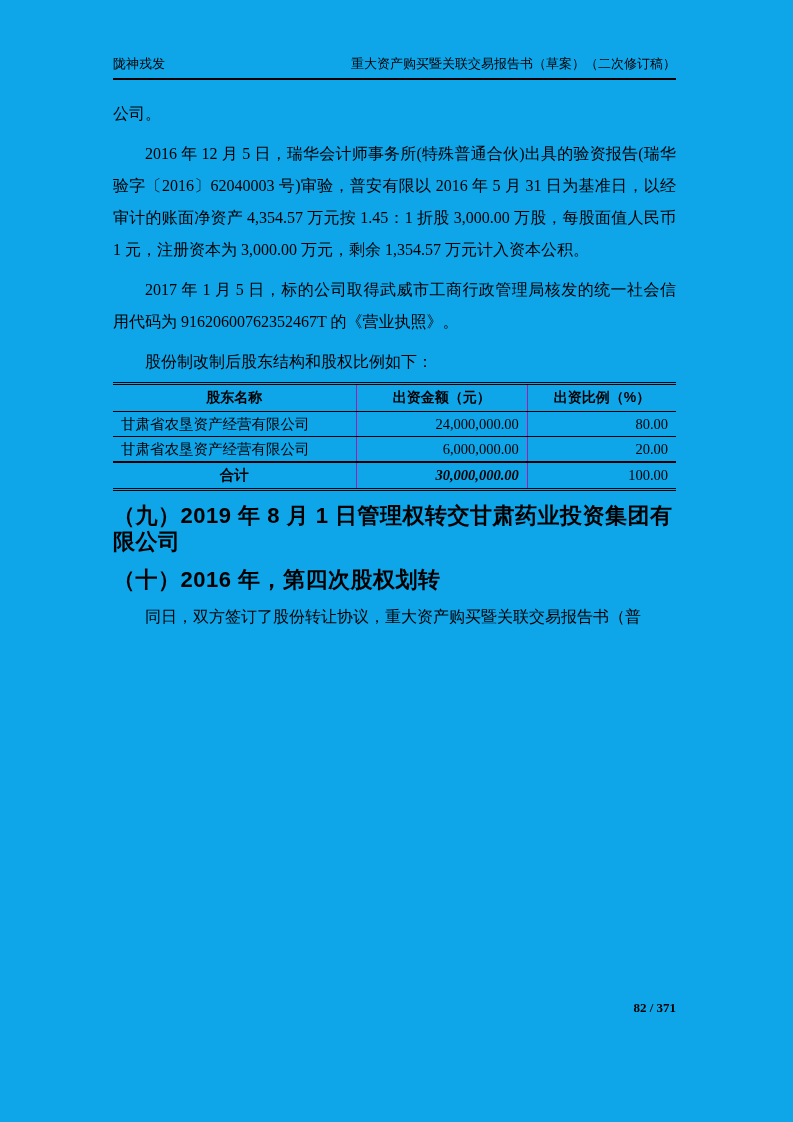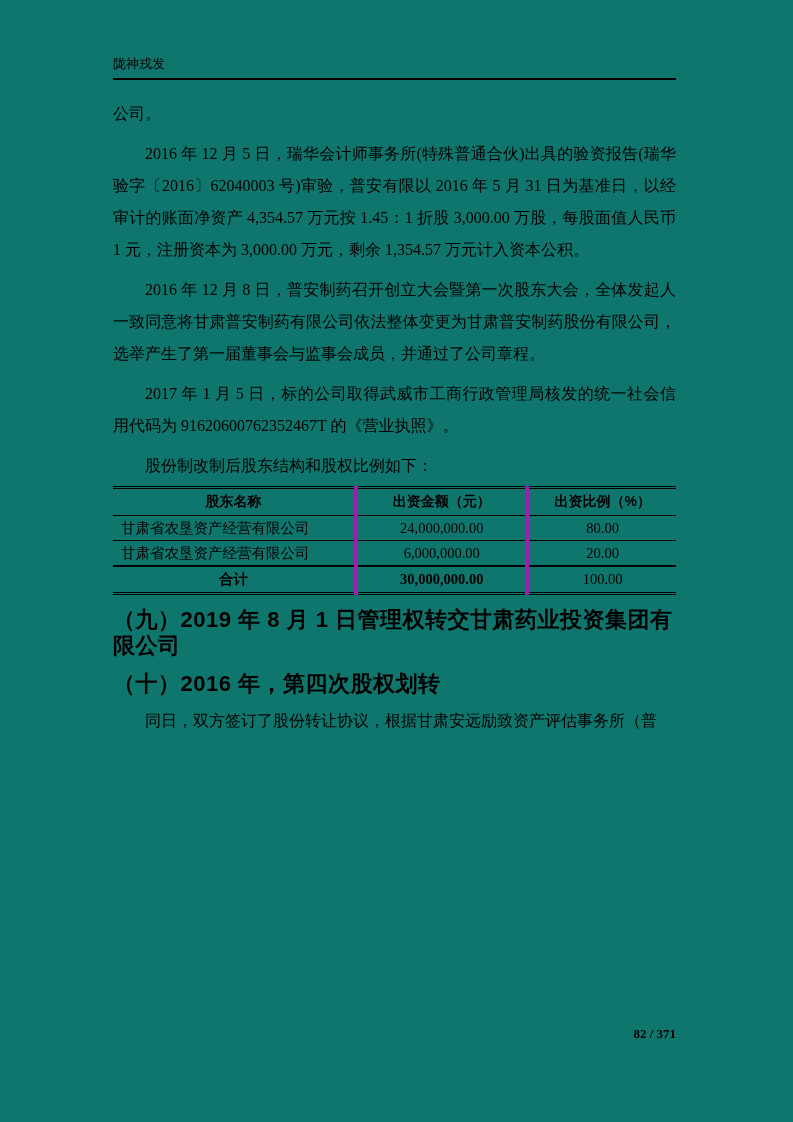--- a/index.html
+++ b/index.html
@@ -1,19 +1,19 @@
 <!DOCTYPE html>
 <html><head>
 <meta charset="utf-8">
 <style>
   html,body { margin:0; padding:0; background:#ffffff; }
   .page {
     position:relative;
     width:793px; height:1122px;
-    background:#0f766e;
+    background:#0ea5e9;
     color:#000;
     font-family:"Liberation Serif","DejaVu Serif",serif;
     box-sizing:border-box;
     padding:55px 117px 0 113px;
     overflow:hidden;
   }
   .header {
     display:flex;
     justify-content:space-between;
     align-items:flex-end;
@@ -47,64 +47,64 @@
     height:26px;
     border-bottom:1px solid #000;
     padding:0 6px;
   }
   table.shareholders td {
     height:24px;
     border-bottom:1px solid #000;
     padding:0 8px;
   }
   table.shareholders th + th,
-  table.shareholders td + td { border-left:4px solid #a21caf; }
-  table.shareholders td.num { text-align:center; }
+  table.shareholders td + td { border-left:1px solid #a21caf; }
+  table.shareholders td.num { text-align:right; }
   table.shareholders tr.total td {
     border-top:2px solid #000;
     border-bottom:none;
     height:25px;
   }
   table.shareholders tr.total td.label {
     text-align:center;
     font-weight:700;
     font-family:"Liberation Sans","DejaVu Sans",sans-serif;
   }
-  table.shareholders tr.total td.bold { font-weight:700; }
+  table.shareholders tr.total td.bold { font-weight:700;font-style:italic; }
   h2.sec {
     font-family:"Liberation Sans","DejaVu Sans",sans-serif;
     font-weight:700;
     font-size:22px;
     line-height:26px;
     margin:12px 0 8px;
     letter-spacing:0.5px;
   }
   .pagenum {
     position:absolute;
-    top:1026px;
+    top:1000px;
     right:117px;
     font-size:13px;
     line-height:16px;
     font-weight:700;
   }
 </style>
 </head>
 <body>
 
 <div class="page">
 
   <div class="header">
     <span>陇神戎发</span>
+    <span>重大资产购买暨关联交易报告书（草案）（二次修订稿）</span>
   </div>
 
   <p class="para continuation">公司。</p>
 
   <p class="para">2016 年 12 月 5 日，瑞华会计师事务所(特殊普通合伙)出具的验资报告(瑞华验字〔2016〕62040003 号)审验，普安有限以 2016 年 5 月 31 日为基准日，以经审计的账面净资产 4,354.57 万元按 1.45：1 折股 3,000.00 万股，每股面值人民币 1 元，注册资本为 3,000.00 万元，剩余 1,354.57 万元计入资本公积。</p>
 
-  <p class="para">2016 年 12 月 8 日，普安制药召开创立大会暨第一次股东大会，全体发起人一致同意将甘肃普安制药有限公司依法整体变更为甘肃普安制药股份有限公司，选举产生了第一届董事会与监事会成员，并通过了公司章程。</p>
 
   <p class="para">2017 年 1 月 5 日，标的公司取得武威市工商行政管理局核发的统一社会信用代码为 91620600762352467T 的《营业执照》。</p>
 
   <p class="para">股份制改制后股东结构和股权比例如下：</p>
 
   <table class="shareholders">
     <colgroup>
       <col style="width:43.2%">
       <col style="width:30.4%">
       <col style="width:26.4%">
@@ -134,17 +134,17 @@
       </tr>
     </tbody>
   </table>
 
   <h2 class="sec">（九）2019 年 8 月 1 日管理权转交甘肃药业投资集团有限公司</h2>
 
 
   <h2 class="sec">（十）2016 年，第四次股权划转</h2>
 
 
-  <p class="para">同日，双方签订了股份转让协议，根据甘肃安远励致资产评估事务所（普</p>
+  <p class="para">同日，双方签订了股份转让协议，重大资产购买暨关联交易报告书（普</p>
 
   <div class="pagenum">82 / 371</div>
 
 </div>
 
 </body></html>

